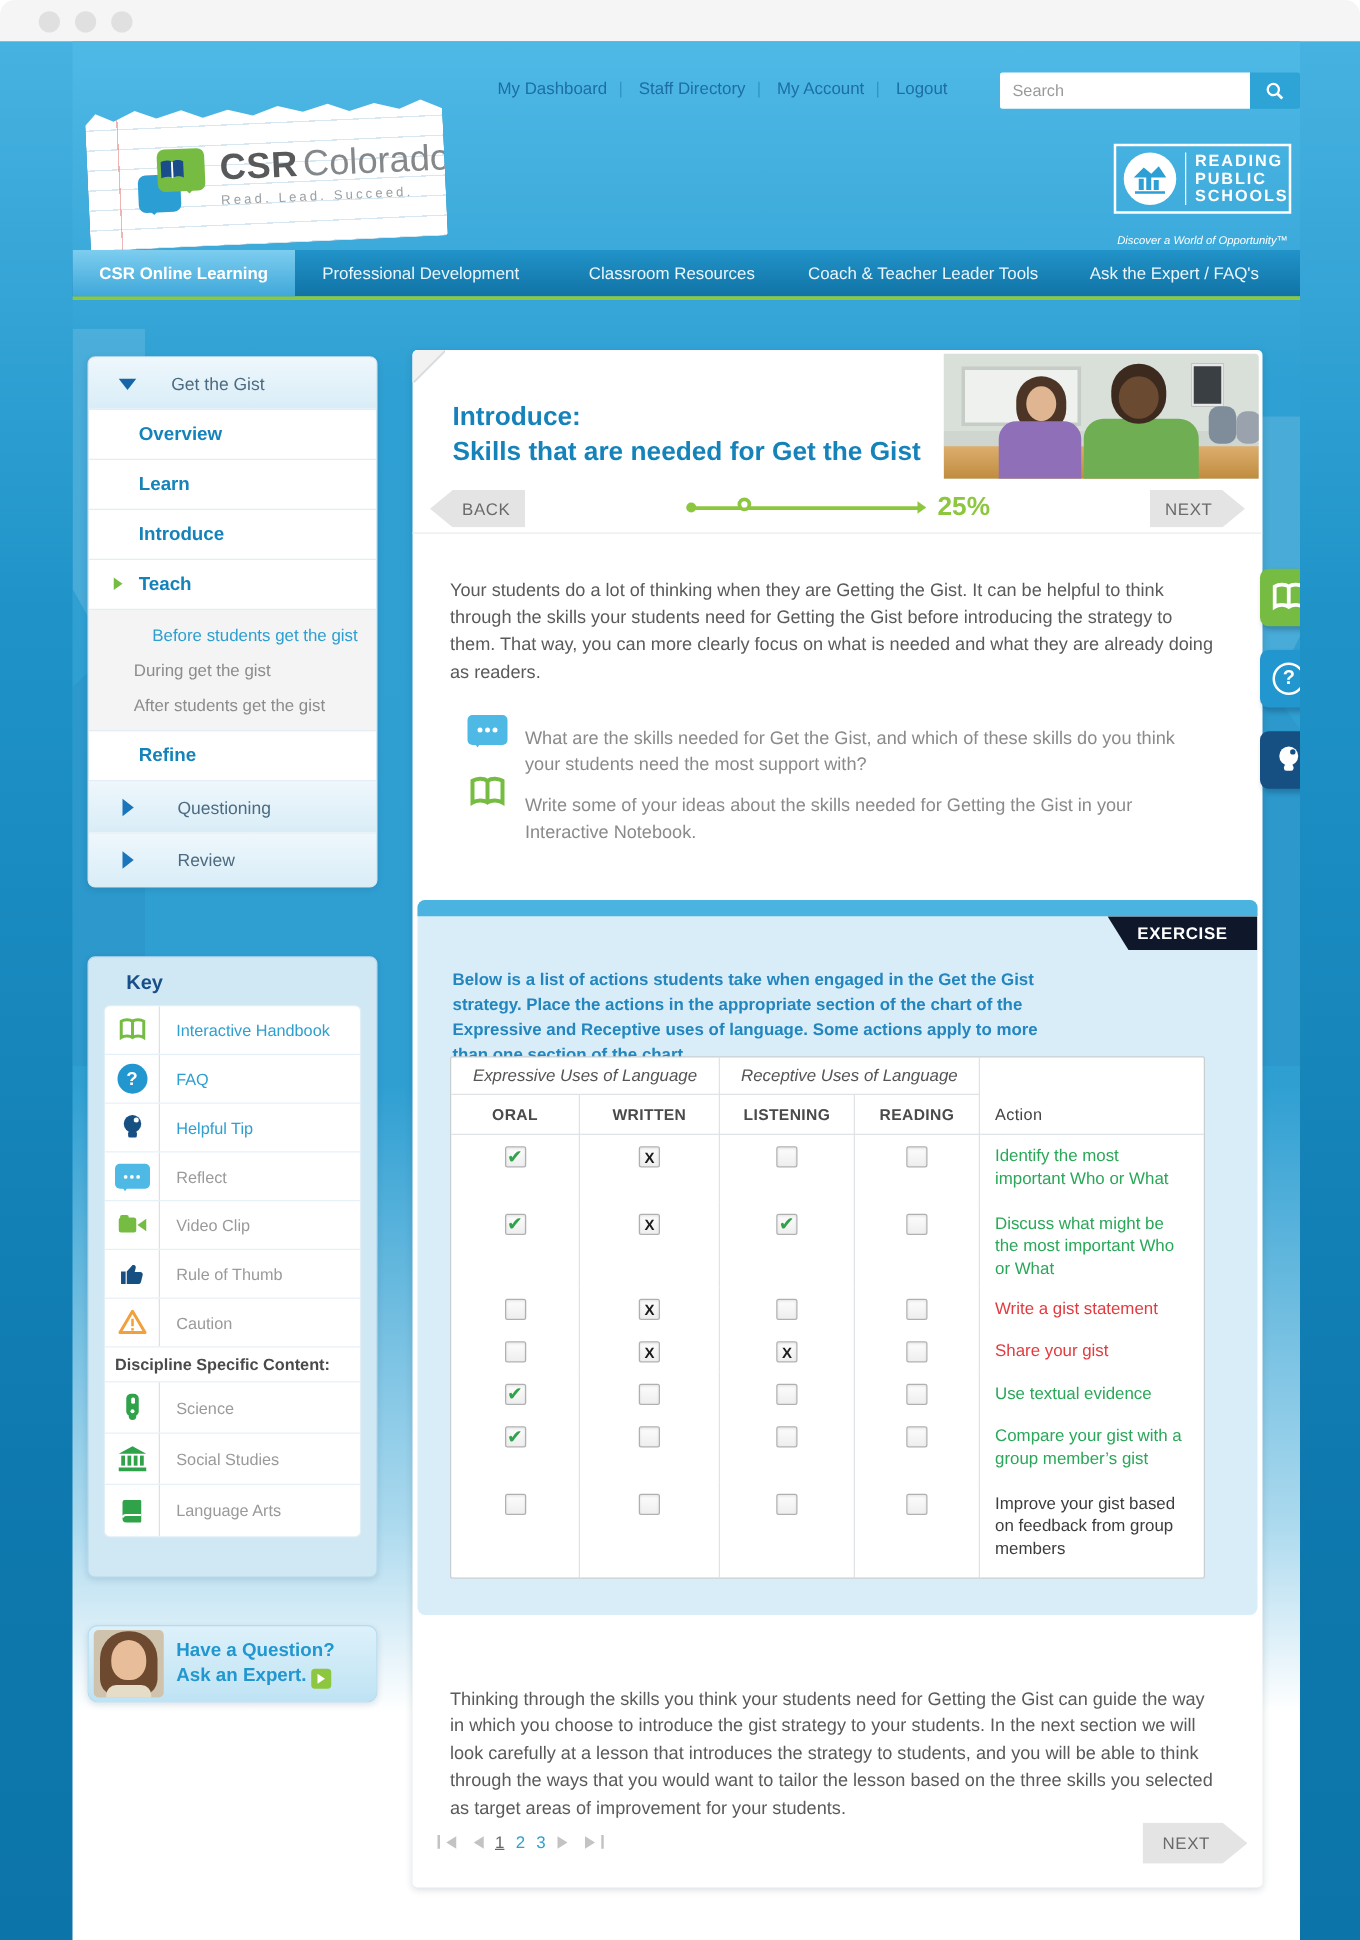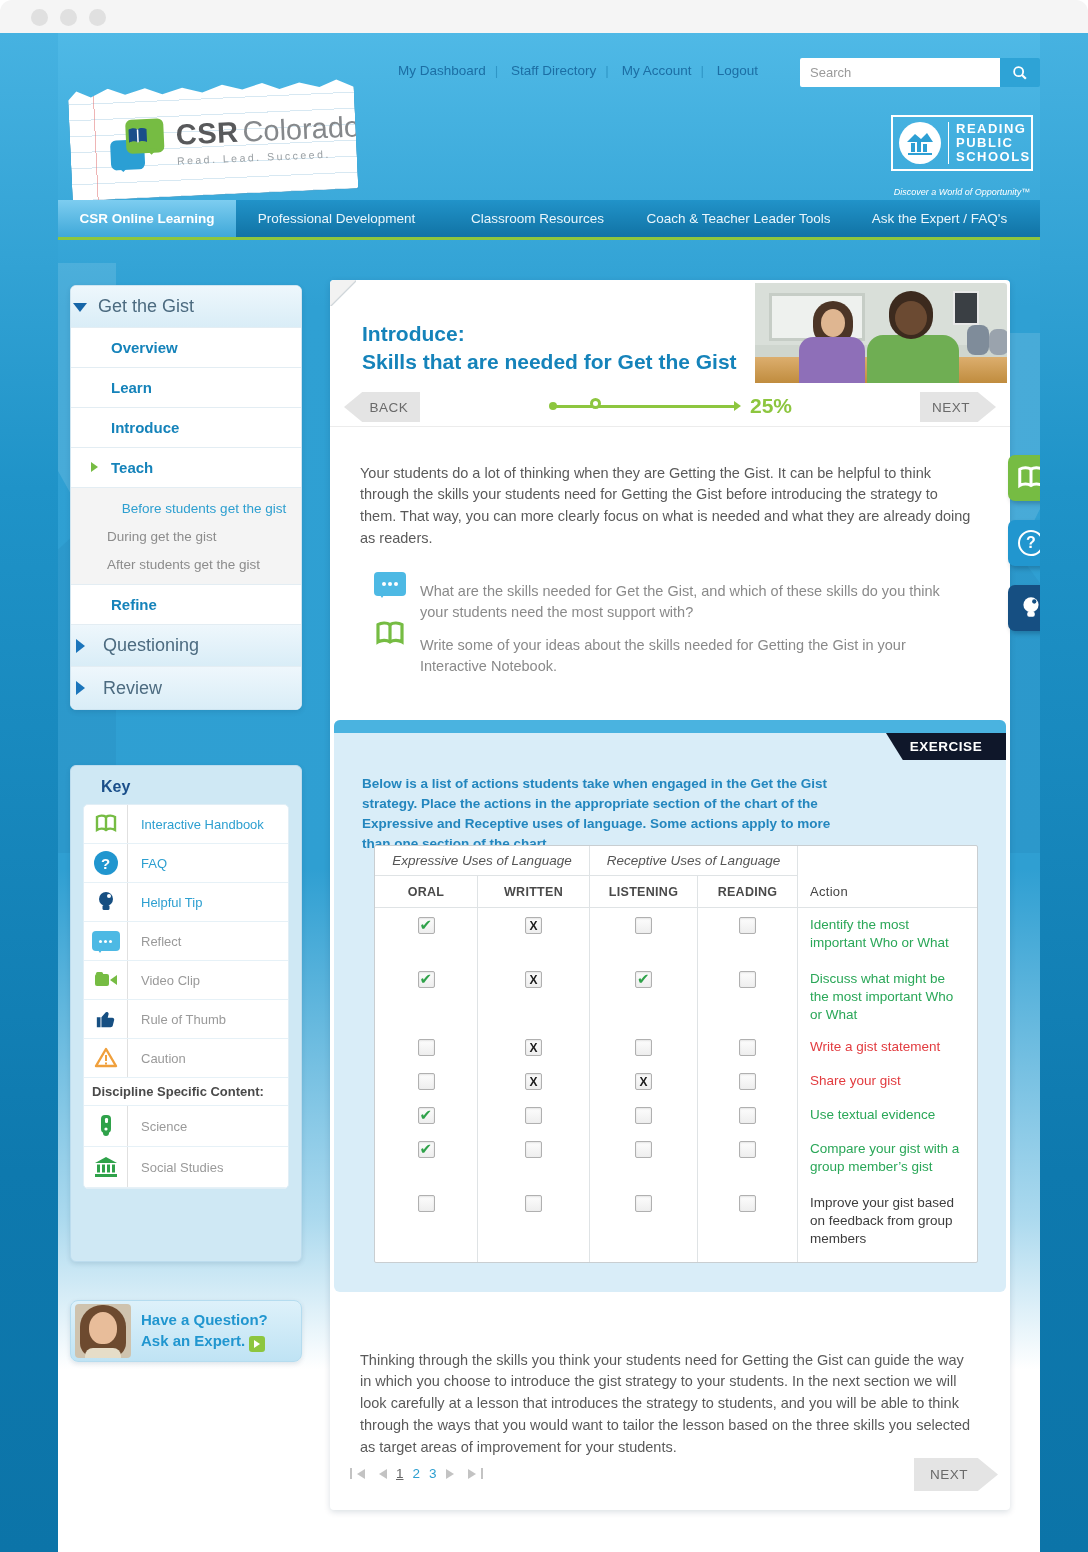--- a/index.html
+++ b/index.html
@@ -62,21 +62,21 @@
   
   .main-nav{position:absolute;left:0;top:167px;width:982px;height:40px;display:flex;
     background:linear-gradient(180deg,#2193c9,#1173a5);border-bottom:3px solid #8dc63f;}
   .nav-tab{display:flex;align-items:center;justify-content:center;color:#eaf6fc;font-size:13.5px;cursor:pointer;flex:1;}
   .nav-tab.active{flex:0 0 178px;background:linear-gradient(180deg,#7dcdf0,#3fa8d9);color:#fff;font-weight:700;}
 
   
   .side-box{position:absolute;left:12px;width:232px;background:#fff;border:1px solid #cfe5f1;border-radius:6px;box-shadow:0 2px 5px rgba(0,40,70,.12);overflow:hidden;}
   .menu{top:252px;}
   .m-row{border-bottom:1px solid #e3edf3;display:flex;align-items:center;cursor:pointer;}
-  .m-section{height:42px;background:linear-gradient(180deg,#eef7fc,#d9edf7);color:#4c6b80;font-size:18px;padding-left:2px;gap:11px;}
+  .m-section{height:42px;background:linear-gradient(180deg,#eef7fc,#d9edf7);color:#4c6b80;font-size:14px;padding-left:24px;gap:28px;}
   .m-item{height:40px;color:#1583ba;font-weight:700;font-size:15px;padding-left:40px;position:relative;}
   .tri{width:0;height:0;display:inline-block;}
   .tri-down{border:7px solid transparent;border-top:9px solid #1565a8;margin-top:8px;}
   .tri-right{border:7px solid transparent;border-left:9px solid #1b75bb;margin-left:3px;}
   .tri-green{position:absolute;left:20px;top:14px;border:5px solid transparent;border-left:7px solid #76bc43;}
   .m-subgroup{background:#f4f4f4;border-bottom:1px solid #e3edf3;padding:6px 0;}
   .m-sub{height:28px;display:flex;align-items:center;padding-left:36px;font-size:13.5px;color:#8c8c8c;cursor:pointer;}
   .m-sub.active{color:#2d9fd0;justify-content:center;}
 
   .key{top:732px;height:497px;background:#cfe8f4;border:1px solid #bcdcee;padding:10px 12px;}
@@ -135,21 +135,21 @@
   .prompt-icon{position:absolute;left:44px;}
   .prompt-text{position:absolute;left:90px;width:552px;font-size:14.5px;color:#8a8a8a;line-height:1.45;}
   .reflect-lg{width:32px;height:24px;border-radius:4px;}
   .reflect-lg i{width:4px;height:4px;}
 
   
   .exercise{position:absolute;left:4px;top:440px;width:672px;height:572px;background:#d9edf8;border-radius:6px;}
   .ex-strip{position:absolute;left:0;top:0;width:100%;height:13px;background:#4ab3e0;border-radius:6px 6px 0 0;}
   .ex-badge{position:absolute;right:0;top:13px;width:120px;height:27px;background:#0f172a;color:#fff;font-weight:700;font-size:13.5px;letter-spacing:.5px;display:flex;align-items:center;justify-content:center;clip-path:polygon(0 0,100% 0,100% 100%,14% 100%);}
   .ex-instr{position:absolute;left:28px;top:40px;width:474px;font-size:13.5px;font-weight:700;color:#2386be;line-height:1.5;}
-  .ex-table{position:absolute;left:40px;top:125px;width:604px;background:#fff;border:1px solid #c9ced1;border-radius:2px;
+  .ex-table{position:absolute;left:26px;top:125px;width:604px;background:#fff;border:1px solid #c9ced1;border-radius:2px;
     display:grid;grid-template-columns:103px 112px 108px 100px 1fr;
     grid-template-rows:30px 32px 54px 68px 34px 34px 34px 54px 76px;}
   .t-cell{border-right:1px solid #dfe3e5;display:flex;justify-content:center;}
   .t-group{grid-column:span 2;align-items:center;font-style:italic;font-size:13.5px;color:#555;border-bottom:1px solid #dfe3e5;}
   .t-group-empty{border-right:none;border-bottom:none;}
   .t-colhead{align-items:center;font-size:12.5px;font-weight:700;color:#4a4a4a;letter-spacing:.3px;border-bottom:1px solid #dfe3e5;}
   .t-colhead.action{justify-content:flex-start;padding-left:12px;border-right:none;font-weight:400;color:#444;font-size:13px;}
   .t-cb{align-items:flex-start;padding-top:9px;}
   .t-action{border-right:none;justify-content:flex-start;align-items:flex-start;padding:8px 10px 0 12px;font-size:13.5px;line-height:1.35;font-weight:500;}
   .act-green{color:#2aa758;}
@@ -383,20 +383,29 @@
             <svg width="24" height="22" viewBox="0 0 24 22">
                 <path d="M12 1 L23 7 H1 Z" fill="#2fa24a"></path>
                 <rect x="3" y="8.5" width="3" height="8" fill="#2fa24a"></rect>
                 <rect x="8" y="8.5" width="3" height="8" fill="#2fa24a"></rect>
                 <rect x="13" y="8.5" width="3" height="8" fill="#2fa24a"></rect>
                 <rect x="18" y="8.5" width="3" height="8" fill="#2fa24a"></rect>
                 <rect x="1" y="18" width="22" height="3" fill="#2fa24a"></rect>
               </svg>
           </div>
           <div class="k-label">Social Studies</div>
+        </div>
+        <div class="k-row tall" style="border-bottom:none">
+          <div class="k-icon">
+            <svg width="22" height="22" viewBox="0 0 22 22">
+                <path d="M4 2 h13 a1 1 0 0 1 1 1 v16 a1 1 0 0 1 -1 1 H6 a3 3 0 0 1 -3 -3 V5 a3 3 0 0 1 1 -3z" fill="#2fa24a"></path>
+                <path d="M3 16 a3 3 0 0 1 3 -2 h12" fill="none" stroke="#fff" stroke-width="1.6"></path>
+              </svg>
+          </div>
+          <div class="k-label">Language Arts</div>
         </div>
       </div>
     </div>
 
     <div class="side-box ask">
       <div class="expert-photo">
         <span class="expert-hair"></span>
           <span class="expert-face"></span>
           <span class="expert-shirt"></span>
       </div>

